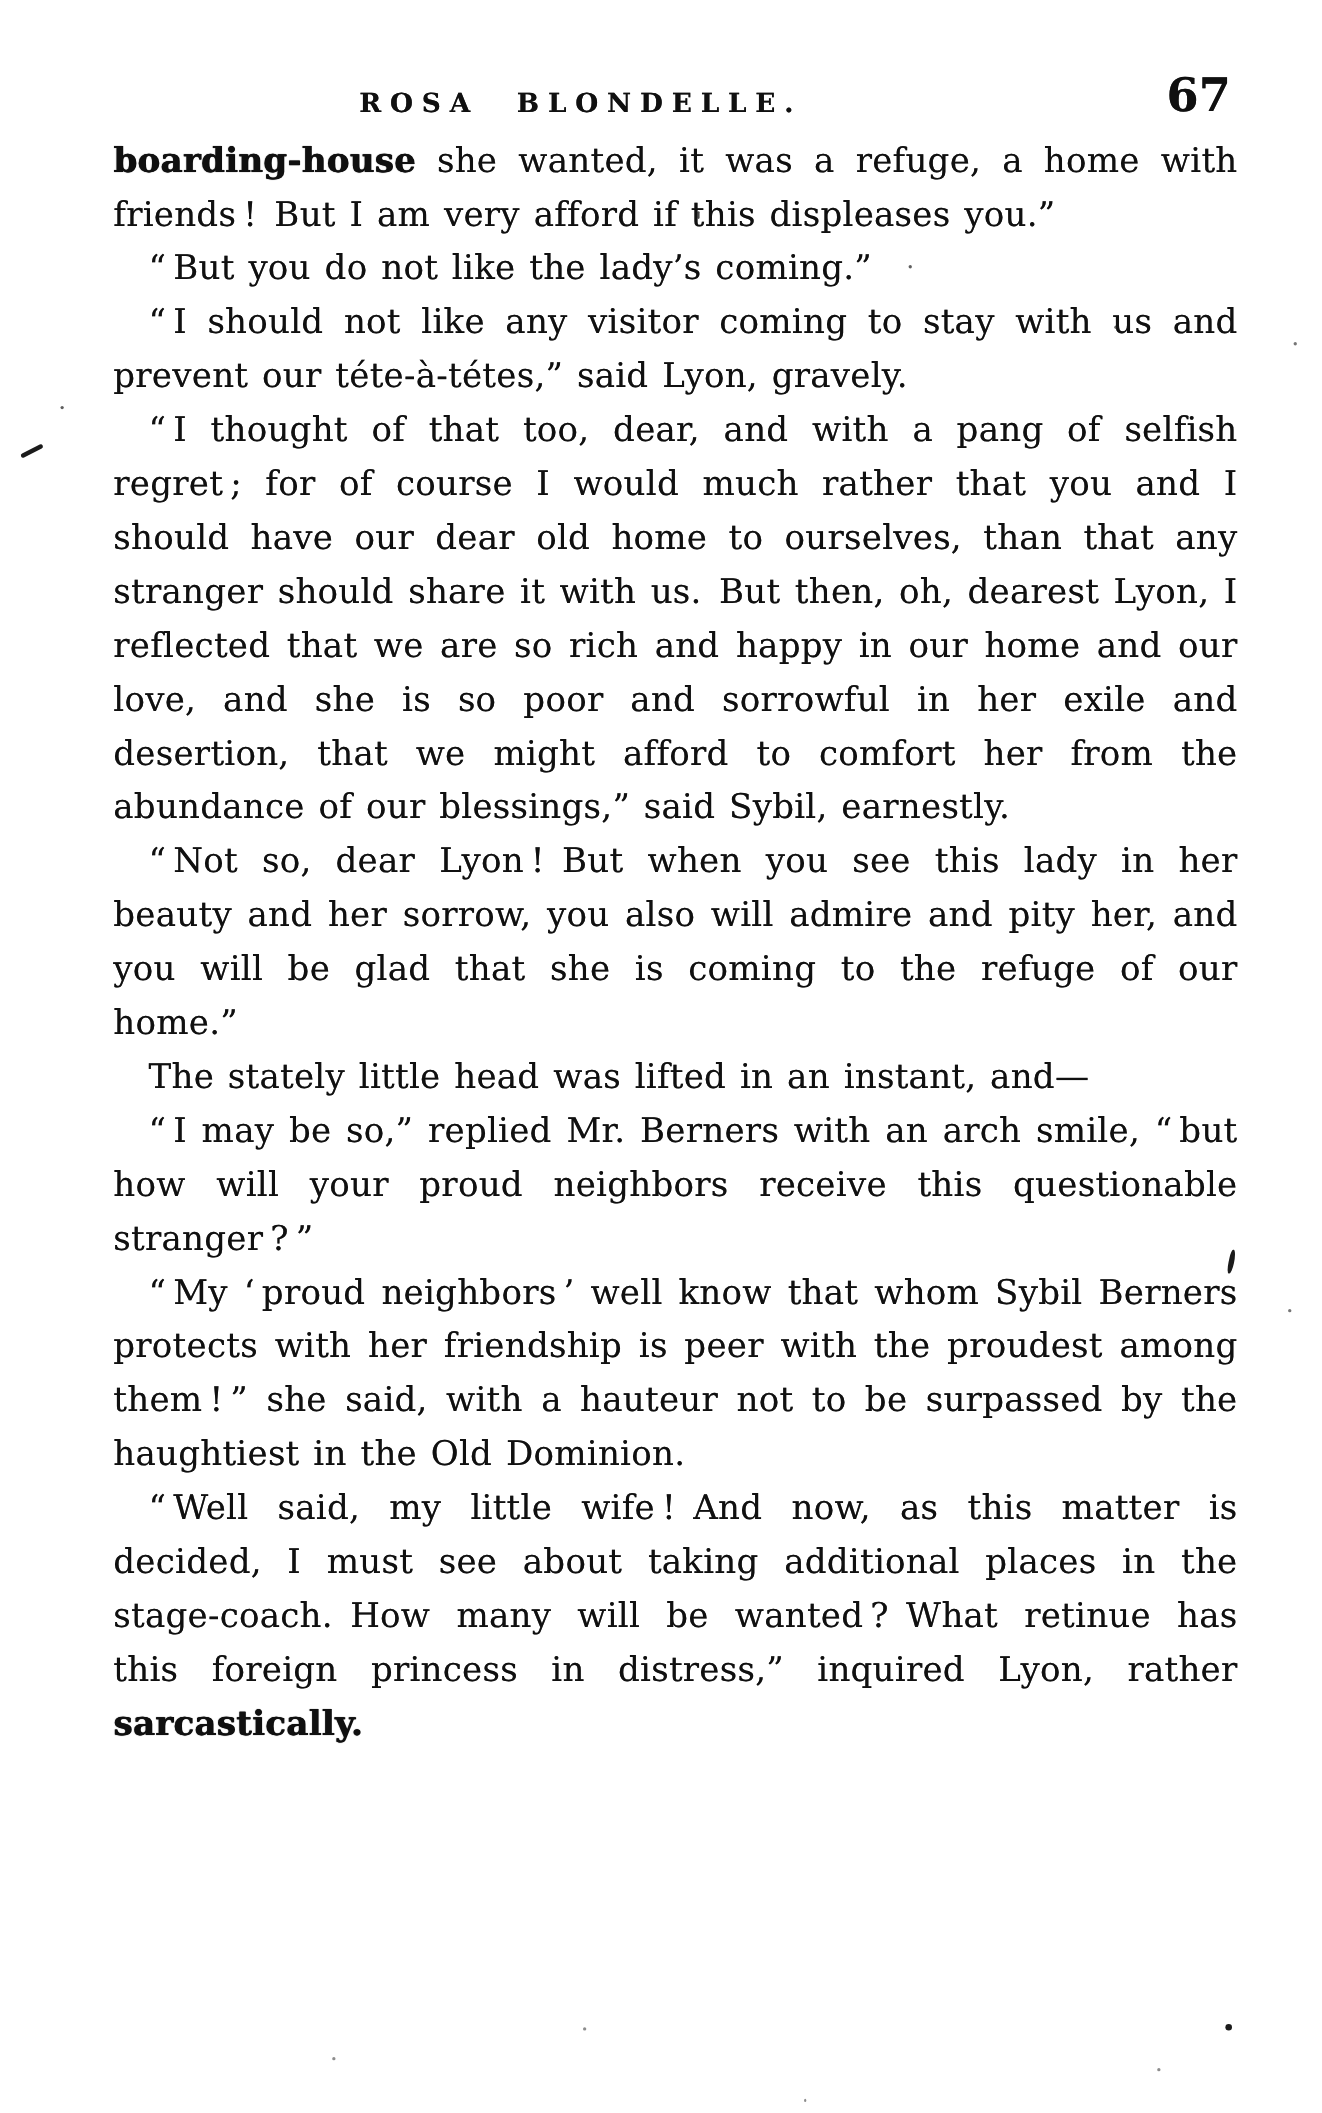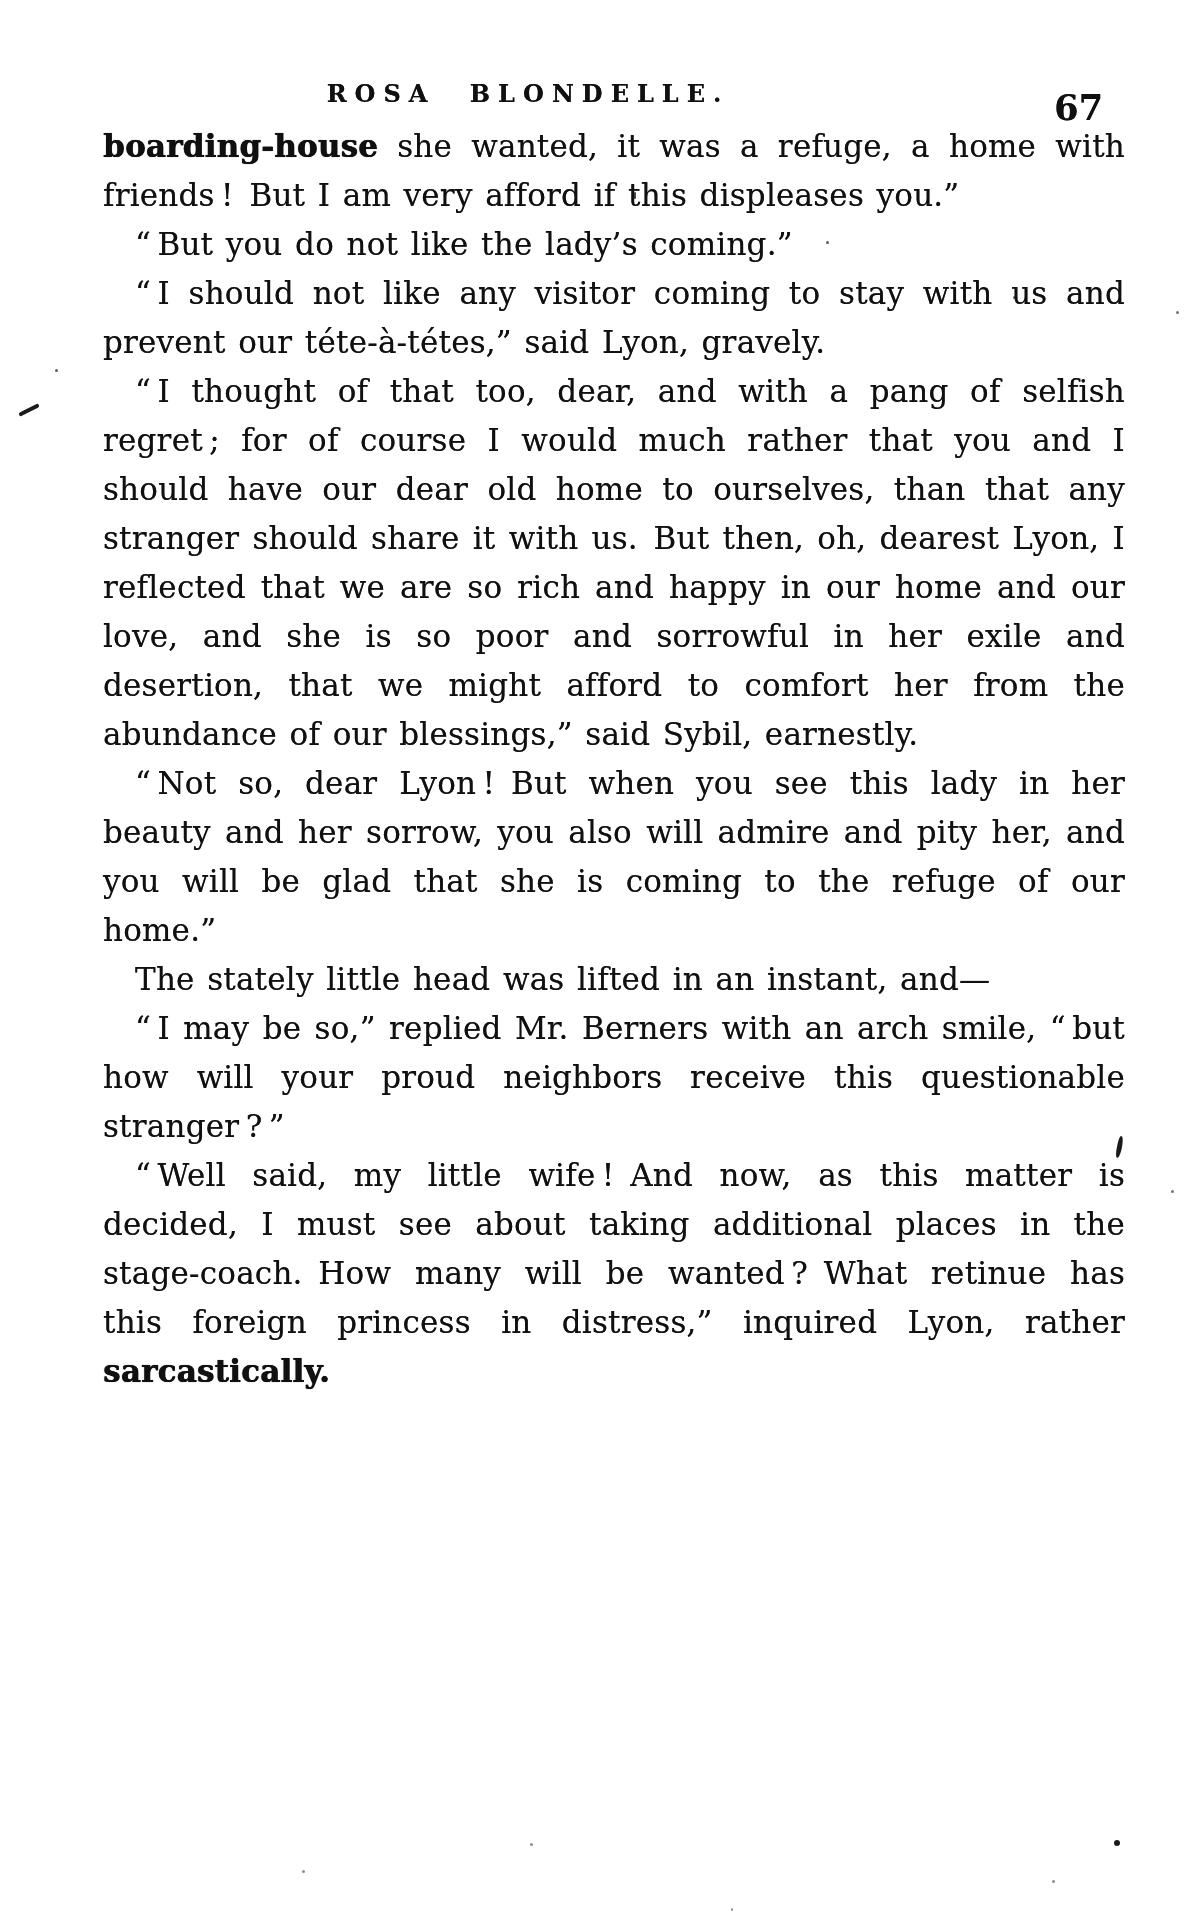--- a/index.html
+++ b/index.html
@@ -10,42 +10,41 @@
     margin: 0 auto;
     background: #ffffff;
     overflow: hidden;
     font-family: "DejaVu Serif", "Liberation Serif", serif;
     color: #101010;
   }
 
   
   .running-head {
     position: absolute;
-    top: 66px; left: 103px; right: 93px;
+    top: 66px; left: 103px; right: 77px;
     height: 52px;
   }
   .head-title {
     position: absolute;
     left: 425px; top: 13px;
     transform: translateX(-50%);
     font-size: 24px;
     font-weight: bold;
     letter-spacing: 8px;
     word-spacing: 18px;
     white-space: nowrap;
     text-shadow: 0 0 0.6px rgba(0,0,0,0.7);
   }
   .page-num {
     position: absolute;
     right: 6px; top: 0px;
-    font-size: 35px;
+    font-size: 42px;
     font-weight: bold;
     line-height: 1;
     text-shadow: 0 0 0.6px rgba(0,0,0,0.7);
-    margin-top: 24px;
   }
 
   
   .page-body {
     position: absolute;
     top: 122px; left: 103px;
     width: 1022px;
     font-size: 31px;
     line-height: 49px;
     text-align: justify;
@@ -80,20 +79,21 @@
   </div>
 
   <div class="page-body">
       <p class="no-indent"><span class="hv">boarding-house</span><span> she wanted, it was a </span><span class="it">refuge</span><span>, a home with friends ! But I am very afford if this displeases you.”</span></p>
       <p class=""><span>“ But you do not like the lady’s coming.”</span></p>
       <p class=""><span>“ I should not like any visitor coming to stay with us and prevent our </span><span class="it">téte-à-tétes</span><span>,” said Lyon, gravely.</span></p>
       <p class=""><span>“ I thought of that too, dear, and with a pang of selfish regret ; for of course I would much rather that you and I should have our dear old home to ourselves, than that any stranger should share it with us. But then, oh, dearest Lyon, I reflected that we are so rich and happy in our home and our love, and she is so poor and sorrowful in her exile and desertion, that we might afford to comfort her from the abundance of our blessings,” said Sybil, earnestly.</span></p>
       <p class=""><span>“ Not so, dear Lyon ! But when you see this lady in her beauty and her sorrow, you also will admire and pity her, and you will be glad that she is coming to the refuge of our home.”</span></p>
       <p class=""><span>The stately little head was lifted in an instant, and—</span></p>
       <p class=""><span>“ I may be so,” replied Mr. Berners with an arch smile, “ but how will your proud neighbors receive this questionable stranger ? ”</span></p>
+      <p class=""><span>“ My ‘ proud neighbors ’ well know that whom Sybil Berners protects with her friendship is peer with the proudest among them ! ” she said, with a hauteur not to be surpassed by the haughtiest in the Old Dominion.</span></p>
       <p class=""><span>“ Well said, my little wife ! And now, as this matter is decided, I must see about taking additional places in the stage-coach. How many will be wanted ? What retinue has this foreign princess in distress,” inquired Lyon, rather </span><span class="hv">sarcastically.</span></p>
     </div>
 
   <div class="artifact stroke" style="left:18px; top:408px; width:22px; height:4px; transform:rotate(-27deg);"></div>
   <div class="artifact" style="left:55px; top:369px; width:3px; height:3px; opacity:.7;"></div>
   <div class="artifact stroke" style="left:634px; top:192px; width:2px; height:7px; opacity:.8;"></div>
   <div class="artifact" style="left:826px; top:241px; width:3px; height:3px; opacity:.7;"></div>
   <div class="artifact" style="left:1013px; top:296px; width:3px; height:3px; opacity:.7;"></div>
   <div class="artifact" style="left:1176px; top:311px; width:3px; height:3px; opacity:.6;"></div>
   <div class="artifact stroke" style="left:1117px; top:1136px; width:5px; height:22px; transform:rotate(12deg); border-radius:40% 60% 50% 50%;"></div>

